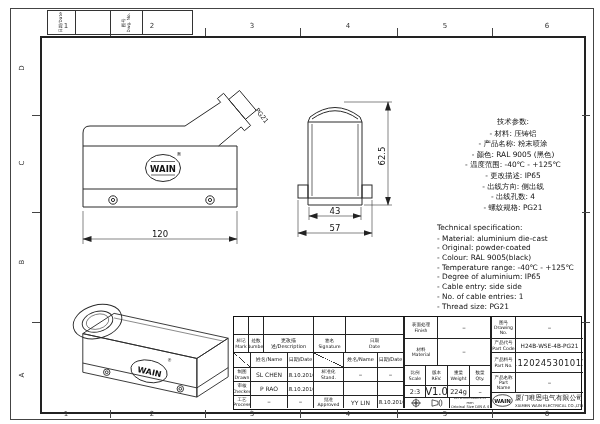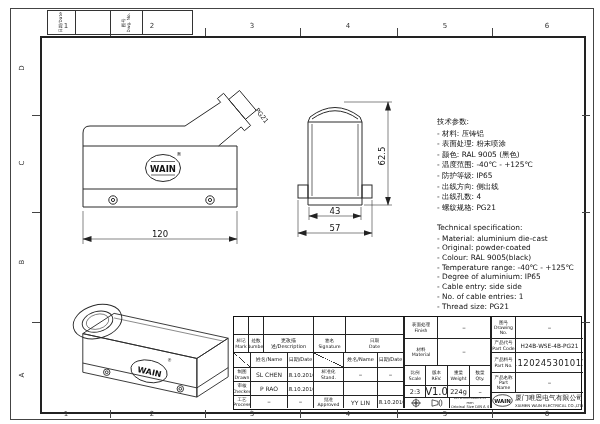--- a/index.html
+++ b/index.html
@@ -7,21 +7,21 @@
         font-family:"DejaVu Sans",sans-serif;color:#1a1a1a;}
   .abs{position:absolute;}
   .outer-border{position:absolute;left:10px;top:8px;width:582px;height:410px;border:1px solid #444;}
   .frame{position:absolute;left:40px;top:36px;width:542px;height:374px;border:2px solid #222;}
   .gridnum{position:absolute;width:20px;height:11px;font-size:7px;text-align:center;color:#333;}
   .gridlet{position:absolute;width:16px;height:12px;font-size:7px;text-align:center;color:#333;transform:rotate(-90deg);}
   .tickv{position:absolute;width:1px;height:8px;background:#444;}
   .tickh{position:absolute;width:8px;height:1px;background:#444;}
   .spec{position:absolute;left:437px;width:152px;font-size:7.4px;color:#111;}
   .spec .t{margin-bottom:1px;}
-  .spec-cn div{height:10.6px;line-height:10.6px;white-space:nowrap;}
+  .spec-cn div{height:10.6px;line-height:10.6px;white-space:nowrap;text-align:center;}
   .spec-en div{height:9.7px;line-height:9.7px;white-space:nowrap;}
   .tb{position:absolute;left:233px;top:316px;width:349px;height:94px;border:1.5px solid #111;box-sizing:border-box;background:#fff;}
   .c{position:absolute;border-right:1px solid #222;border-bottom:1px solid #222;box-sizing:border-box;
      display:flex;align-items:center;justify-content:center;text-align:center;overflow:hidden;}
   .nbr{border-right:none;}
   .nbb{border-bottom:none;}
   .lab{font-size:4.6px;line-height:1.15;white-space:pre-line;color:#111;}
   .val{font-size:7px;}
   .date{font-size:5.3px;white-space:nowrap;}
   .nm{font-size:6px;white-space:nowrap;}
@@ -169,24 +169,24 @@
       <ellipse cx="112" cy="96" rx="20" ry="12" transform="rotate(12 112 96)"></ellipse>
     </g>
     <text x="103" y="91.5" text-anchor="middle" font-size="8" font-weight="bold" transform="rotate(12 103 91.5)" font-family="DejaVu Sans">WAIN</text>
     <text x="121" y="78" font-size="4.5" transform="rotate(12 121 78)">®</text>
   </svg>
 
   <div class="spec spec-cn" style="top:117px">
     <div class="t">技术参数:</div>
     <div>
         <div>- 材料: 压铸铝</div>
-        <div>- 表面处理: 粉末喷涂</div>
+        <div>- 产品名称: 粉末喷涂</div>
         <div>- 颜色: RAL 9005 (黑色)</div>
         <div>- 温度范围: -40℃ - +125℃</div>
-        <div>- 防护等级: IP65</div>
+        <div>- 更改描述: IP65</div>
         <div>- 出线方向: 侧出线</div>
         <div>- 出线孔数: 4</div>
         <div>- 螺纹规格: PG21</div>
       </div>
   </div>
   <div class="spec spec-en" style="top:223px">
     <div class="t">Technical specification:</div>
     <div>
         <div>- Material: aluminium die-cast</div>
         <div>- Original: powder-coated</div>

